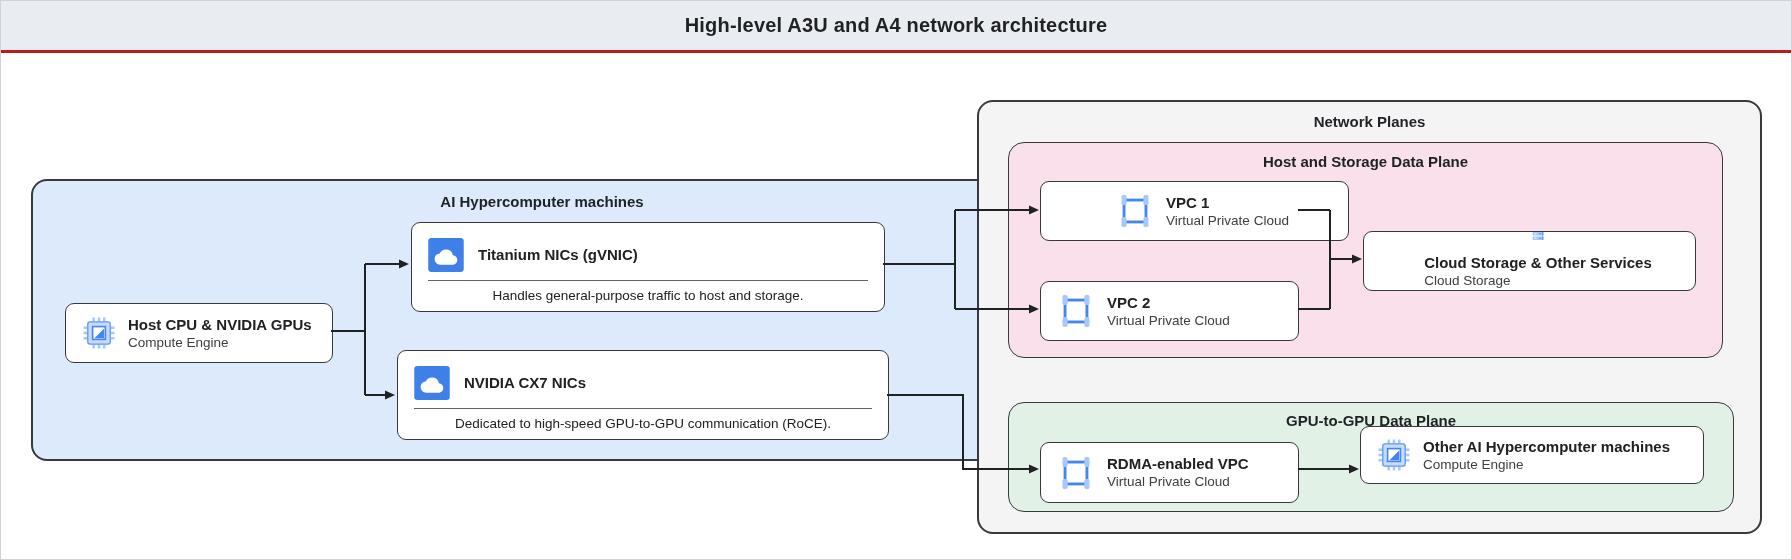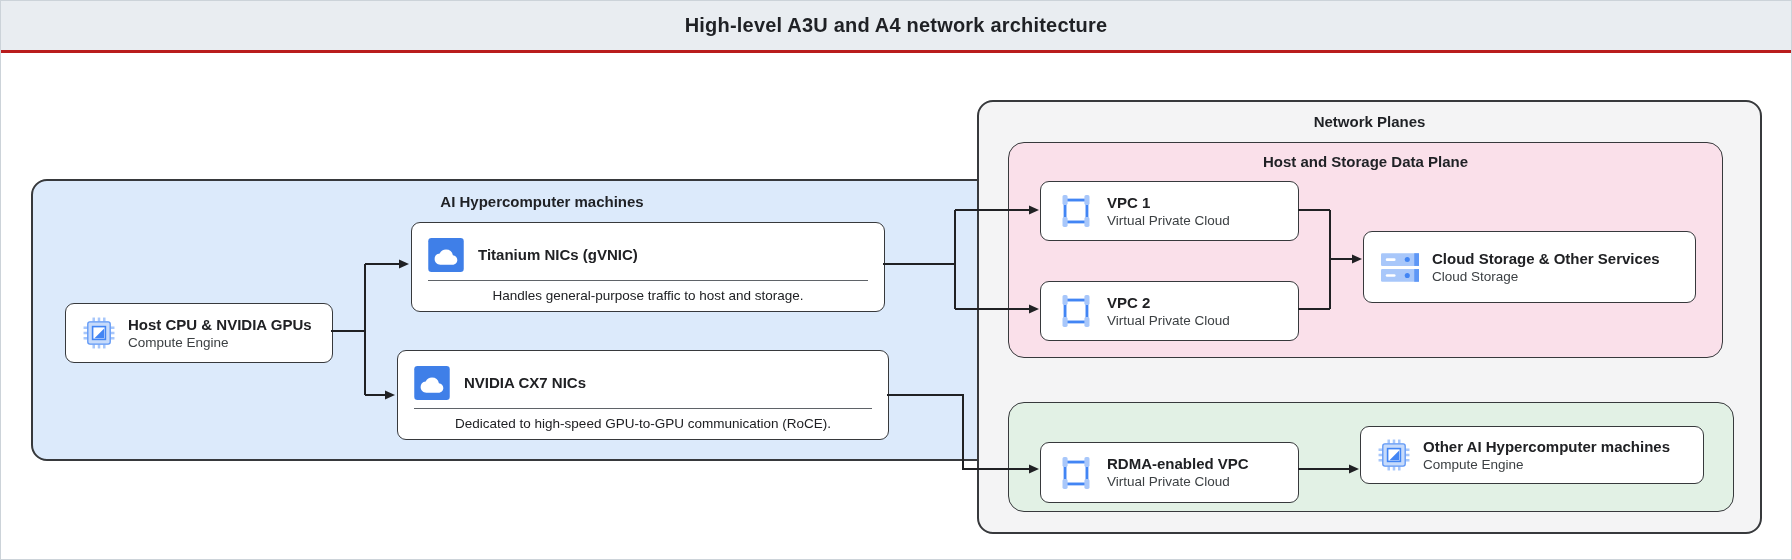--- a/index.html
+++ b/index.html
@@ -94,21 +94,21 @@
       <div class="nic-desc">Dedicated to high-speed GPU-to-GPU communication (RoCE).</div>
     </div>
   </div>
 
   <div class="zone" style="left:976px;top:99px;width:785px;height:434px;background:#f4f4f5;">
     <div class="zone-label" style="top:11px;">Network Planes</div>
 
     <div class="zone" style="left:29px;top:40px;width:715px;height:216px;background:#fae0ea;border-width:1.5px;">
       <div class="subzone-label" style="top:10px;">Host and Storage Data Plane</div>
 
-      <div class="node flex" style="left:31px;top:38px;width:259px;height:60px;">
+      <div class="node flex" style="left:31px;top:38px;width:309px;height:60px;justify-content:center;">
         <svg class="icon" width="36" height="36" viewBox="0 0 24 24">
           <rect x="4.7" y="4.7" width="14.6" height="14.6" fill="none" stroke="#4285f4" stroke-width="1.9"></rect>
           <g fill="#a8c7fa">
             <rect x="3" y="1.4" width="3.4" height="6.6" rx="1.1"></rect>
               <rect x="17.6" y="1.4" width="3.4" height="6.6" rx="1.1"></rect>
             <rect x="3" y="16" width="3.4" height="6.6" rx="1.1"></rect>
               <rect x="17.6" y="16" width="3.4" height="6.6" rx="1.1"></rect>
           </g>
         </svg>
         <div>
@@ -126,21 +126,21 @@
             <rect x="3" y="16" width="3.4" height="6.6" rx="1.1"></rect>
               <rect x="17.6" y="16" width="3.4" height="6.6" rx="1.1"></rect>
           </g>
         </svg>
         <div>
           <div class="node-title">VPC 2</div>
           <div class="node-sub">Virtual Private Cloud</div>
         </div>
       </div>
 
-      <div class="node flex" style="left:354px;top:88px;width:333px;height:72px;">
+      <div class="node flex" style="left:354px;top:88px;width:333px;height:60px;flex-direction:column;">
         <svg class="icon" width="38" height="29" viewBox="0 0 24 18">
           <g>
             <rect x="0" y="0" width="24" height="8" rx="0.8" fill="#a8c7fa"></rect>
             <rect x="21" y="0" width="3" height="8" fill="#5e97f6"></rect>
             <rect x="3" y="3.2" width="6.2" height="1.7" rx="0.85" fill="#ffffff"></rect>
             <circle cx="16.6" cy="4" r="1.6" fill="#4285f4"></circle>
           </g>
           <g transform="translate(0,10)">
             <rect x="0" y="0" width="24" height="8" rx="0.8" fill="#a8c7fa"></rect>
             <rect x="21" y="0" width="3" height="8" fill="#5e97f6"></rect>
@@ -149,20 +149,21 @@
           </g>
         </svg>
         <div>
           <div class="node-title">Cloud Storage &amp; Other Services</div>
           <div class="node-sub">Cloud Storage</div>
         </div>
       </div>
     </div>
 
     <div class="zone" style="left:29px;top:300px;width:726px;height:110px;background:#e2f1e5;border-width:1.5px;">
+      <div class="subzone-label" style="top:9px;">GPU-to-GPU Data Plane</div>
 
       <div class="node flex" style="left:31px;top:39px;width:259px;height:61px;">
         <svg class="icon" width="36" height="36" viewBox="0 0 24 24">
           <rect x="4.7" y="4.7" width="14.6" height="14.6" fill="none" stroke="#4285f4" stroke-width="1.9"></rect>
           <g fill="#a8c7fa">
             <rect x="3" y="1.4" width="3.4" height="6.6" rx="1.1"></rect>
               <rect x="17.6" y="1.4" width="3.4" height="6.6" rx="1.1"></rect>
             <rect x="3" y="16" width="3.4" height="6.6" rx="1.1"></rect>
               <rect x="17.6" y="16" width="3.4" height="6.6" rx="1.1"></rect>
           </g>

